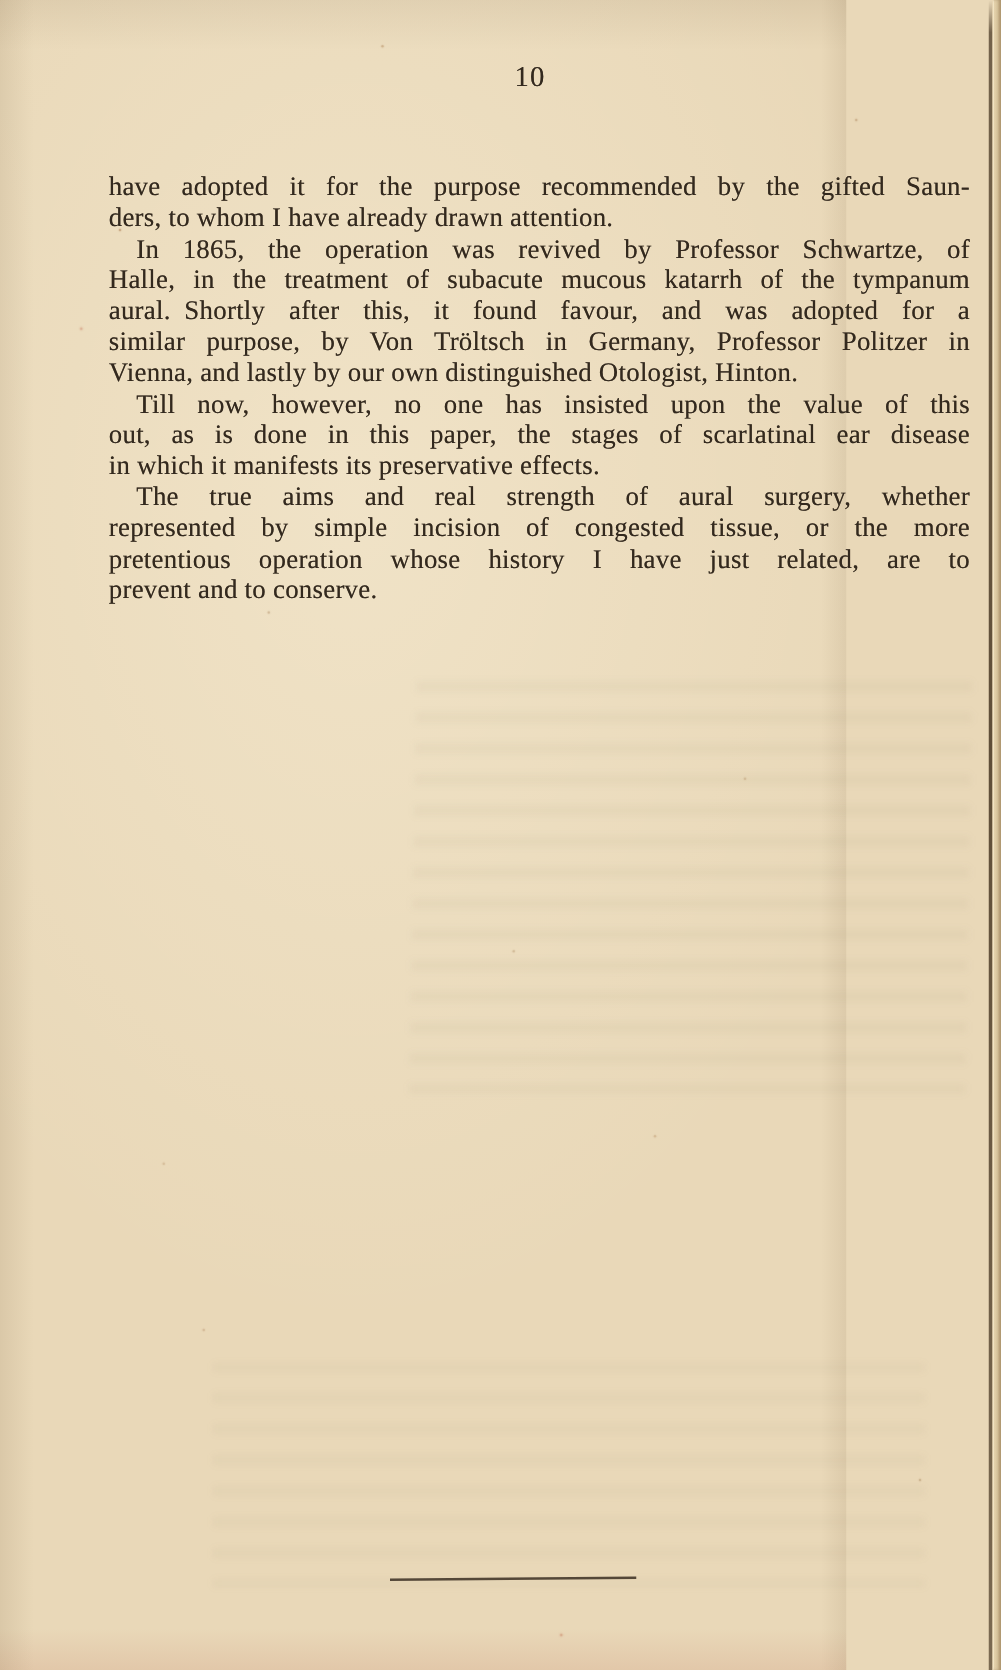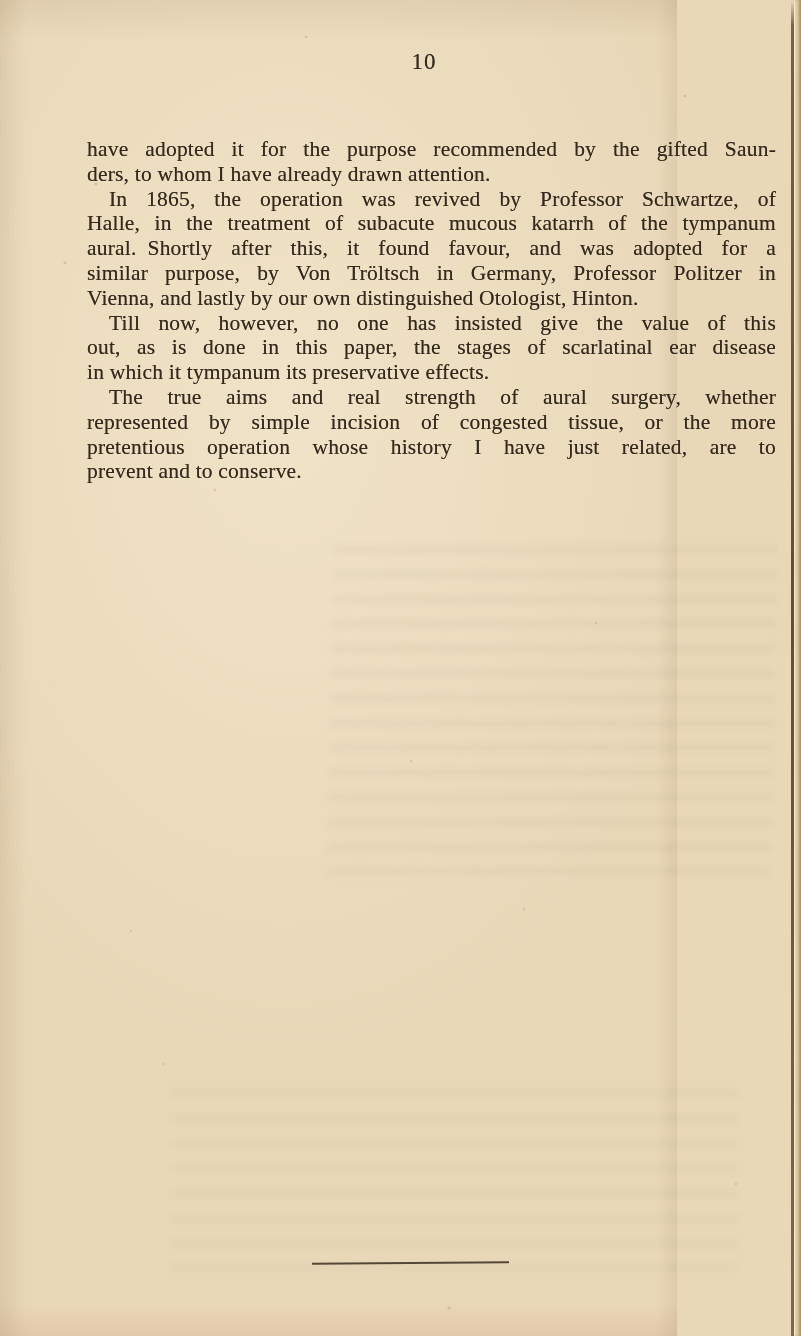--- a/index.html
+++ b/index.html
@@ -115,23 +115,23 @@
     <div class="page-number">10</div>
 
     <div class="body-text">
       <p class="line">have adopted it for the purpose recommended by the gifted Saun-</p>
       <p class="line end">ders, to whom I have already drawn attention.</p>
       <p class="line indent">In 1865, the operation was revived by Professor Schwartze, of</p>
       <p class="line">Halle, in the treatment of subacute mucous katarrh of the tympanum</p>
       <p class="line">aural. Shortly after this, it found favour, and was adopted for a</p>
       <p class="line">similar purpose, by Von Tröltsch in Germany, Professor Politzer in</p>
       <p class="line end">Vienna, and lastly by our own distinguished Otologist, Hinton.</p>
-      <p class="line indent">Till now, however, no one has insisted give the value of this</p>
+      <p class="line indent">Till now, however, no one has insisted upon the value of this</p>
       <p class="line">out, as is done in this paper, the stages of scarlatinal ear disease</p>
-      <p class="line end">in which it tympanum its preservative effects.</p>
+      <p class="line end">in which it manifests its preservative effects.</p>
       <p class="line indent">The true aims and real strength of aural surgery, whether</p>
       <p class="line">represented by simple incision of congested tissue, or the more</p>
       <p class="line">pretentious operation whose history I have just related, are to</p>
       <p class="line end">prevent and to conserve.</p>
     </div>
 
     <div class="footer-rule"></div>
     <div class="imprint">PRINTED BY OLIVER AND BOYD, EDINBURGH.</div>
   </div>
 

